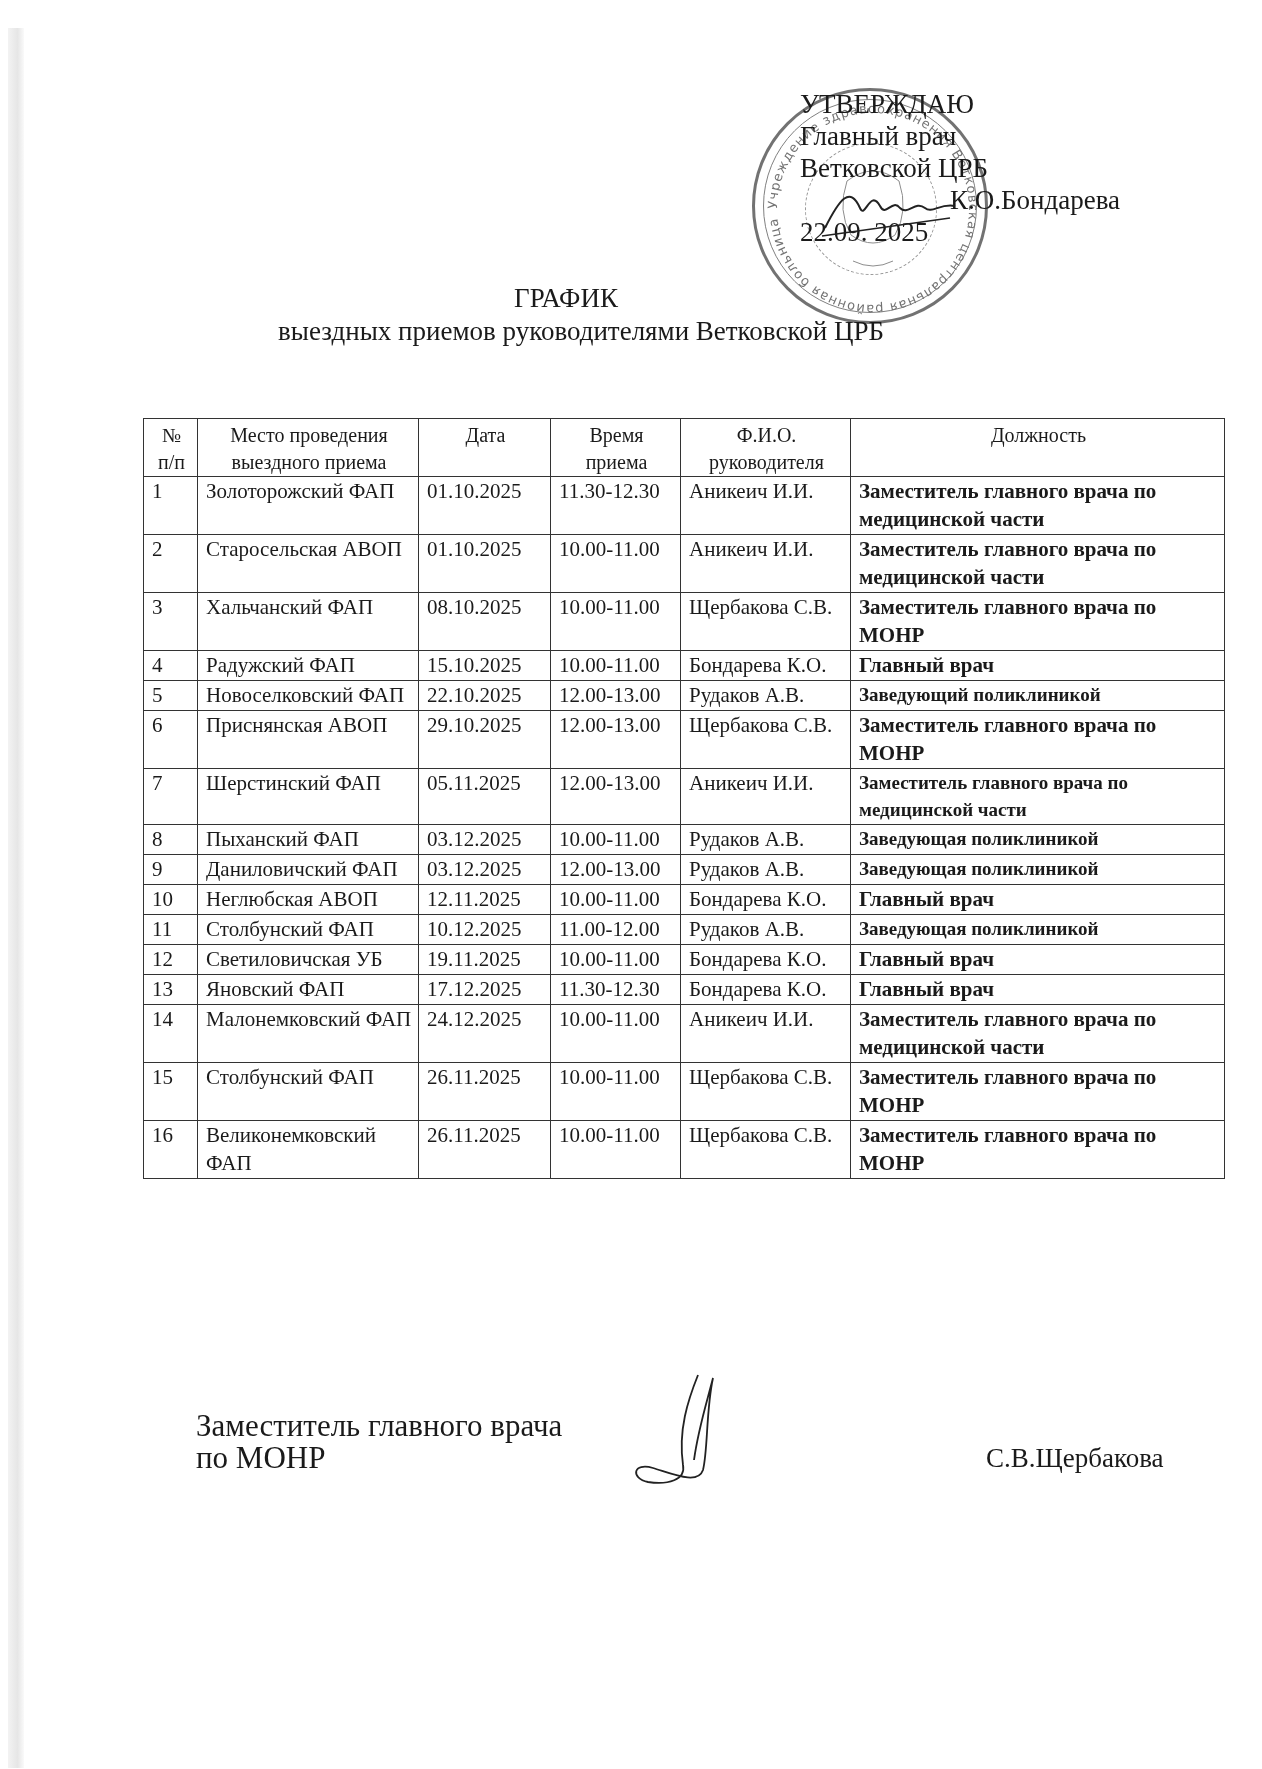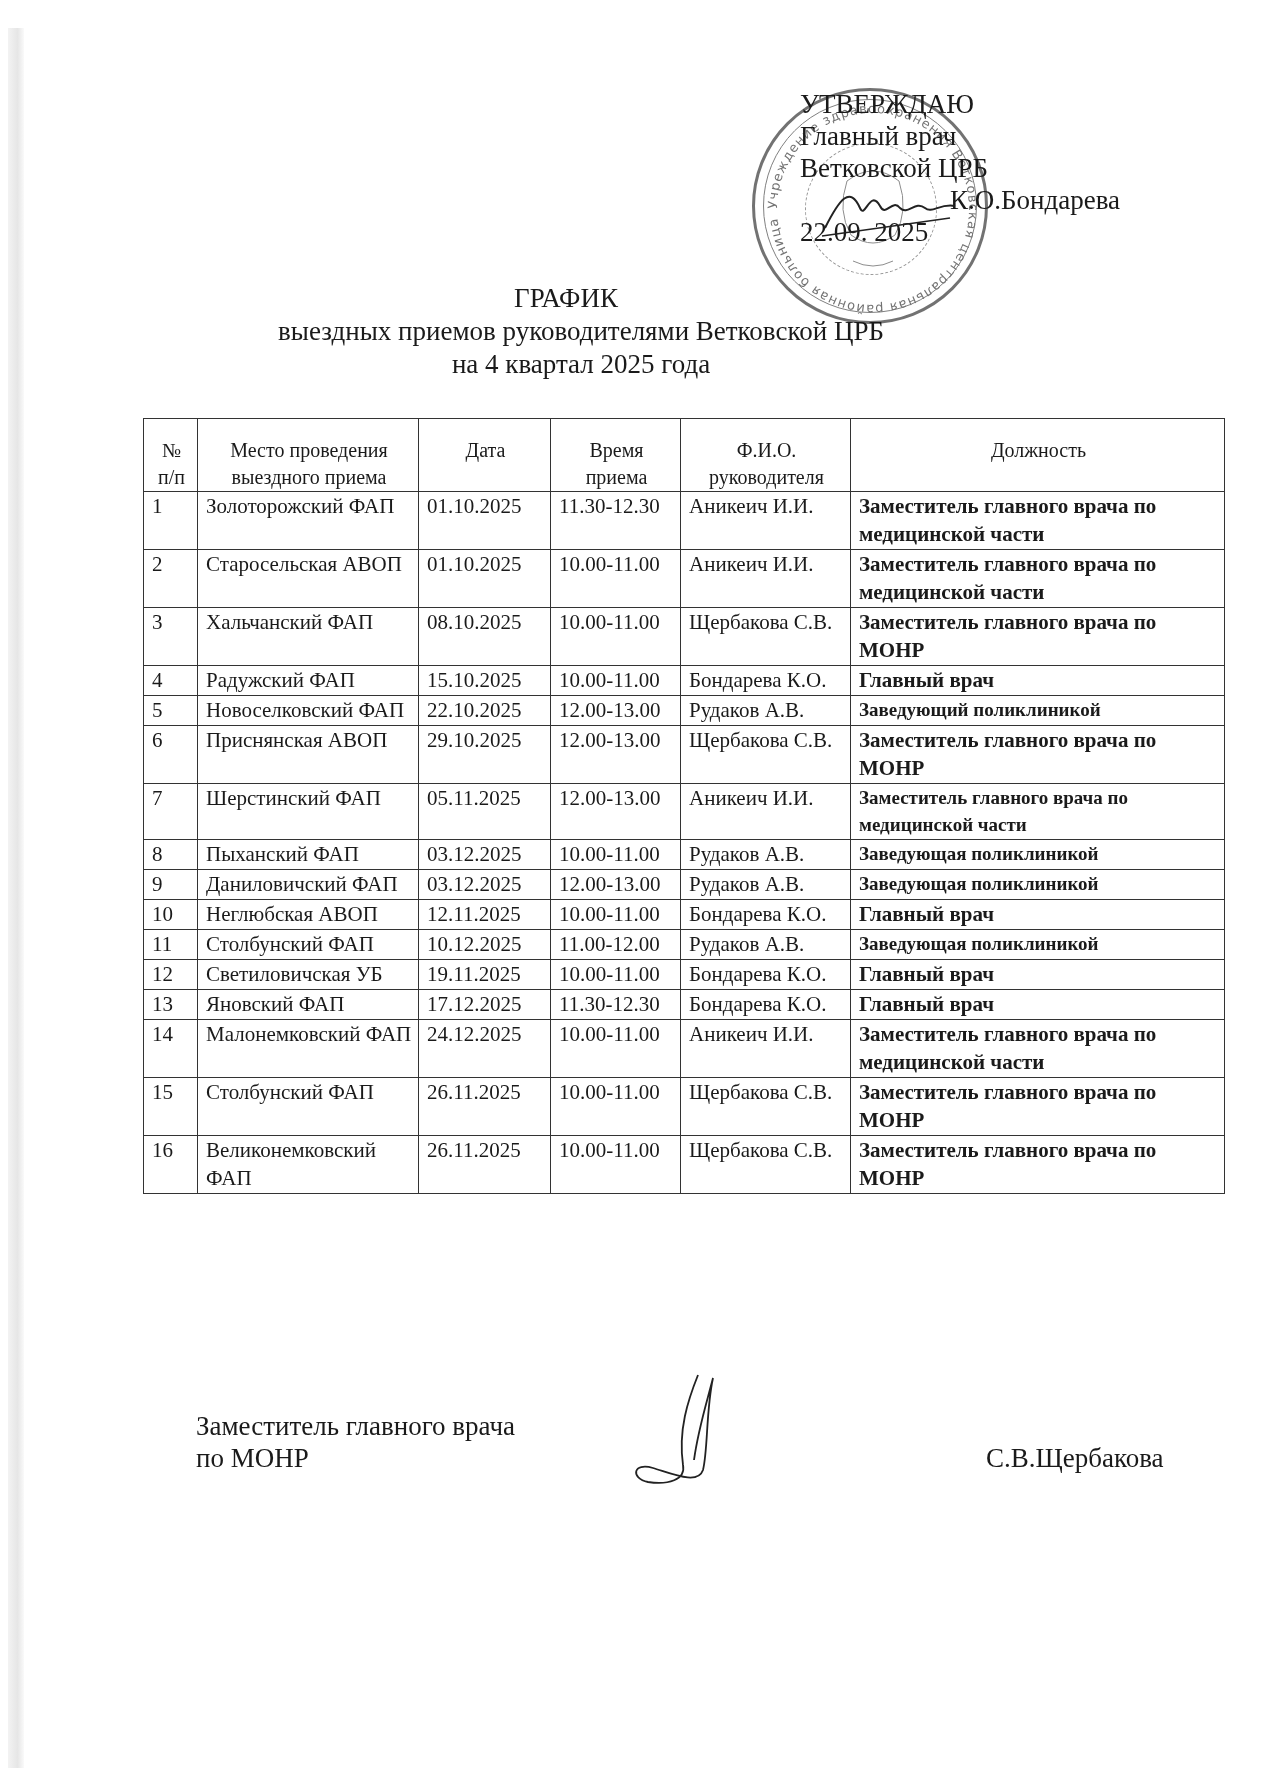--- a/index.html
+++ b/index.html
@@ -43,25 +43,25 @@
   .title-block .t1 { margin-left: -30px; }
   table.sched {
     position: absolute; left: 143px; top: 418px; width: 1081px;
     border-collapse: collapse; font-size: 21px; line-height: 28px;
     table-layout: fixed;
   }
   table.sched th, table.sched td {
     border: 1.5px solid #333; vertical-align: top; padding: 0 6px 1px 8px;
     font-weight: normal; text-align: left;
   }
-  table.sched th { text-align: center; font-size: 20px; line-height: 27px; padding-top: 18px; padding-bottom: 0; }
+  table.sched th { text-align: center; font-size: 20px; line-height: 27px; padding-top: 3px; padding-bottom: 0; }
   table.sched td.pos { font-size: 21px; font-weight: bold; }
   table.sched td.pos.small { font-size: 19px; line-height: 27px; }
   .footer {
-    position: absolute; left: 196px; top: 1410px; font-size: 27px; line-height: 32px;
+    position: absolute; left: 196px; top: 1410px; font-size: 31px; line-height: 32px;
   }
   .footer-name {
     position: absolute; left: 944px; top: 1442px; font-size: 27px; line-height: 32px; margin-left: 42px;
   }
   .signature2 {
     position: absolute; left: 628px; top: 1370px; width: 110px; height: 125px;
   }
 </style>
 </head>
 <body>
@@ -92,21 +92,20 @@
 </div>
 
 <svg class="signature1" viewBox="0 0 140 60">
   <path d="M5,50 C20,20 30,8 40,30 C45,42 50,10 60,28 C66,40 72,20 80,30 C88,38 95,22 105,30 C112,36 120,25 135,28" stroke="#222" stroke-width="2" fill="none"></path>
   <path d="M2,58 L130,40" stroke="#222" stroke-width="1.5" fill="none"></path>
 </svg>
 
 <div class="title-block">
   <div class="t1">ГРАФИК</div>
   <div>выездных приемов руководителями Ветковской ЦРБ</div>
-  <div>на 4 квартал 2025 года</div>
 </div>
 
 <table class="sched">
   <colgroup>
     <col style="width:54px">
     <col style="width:221px">
     <col style="width:132px">
     <col style="width:130px">
     <col style="width:170px">
     <col style="width:374px">

